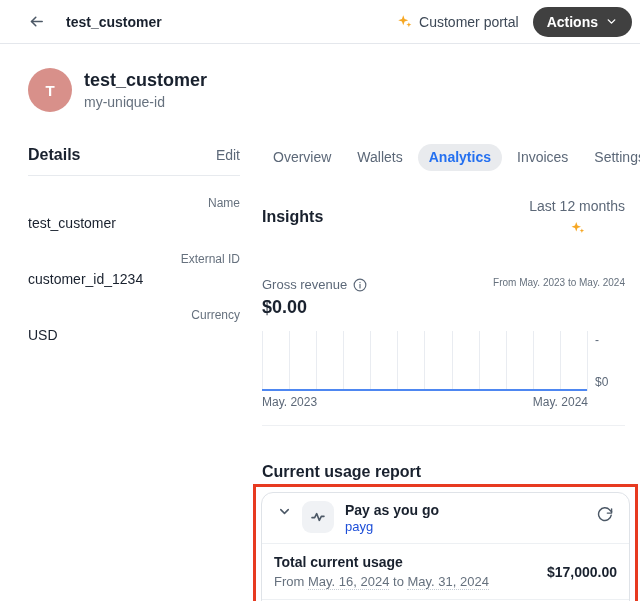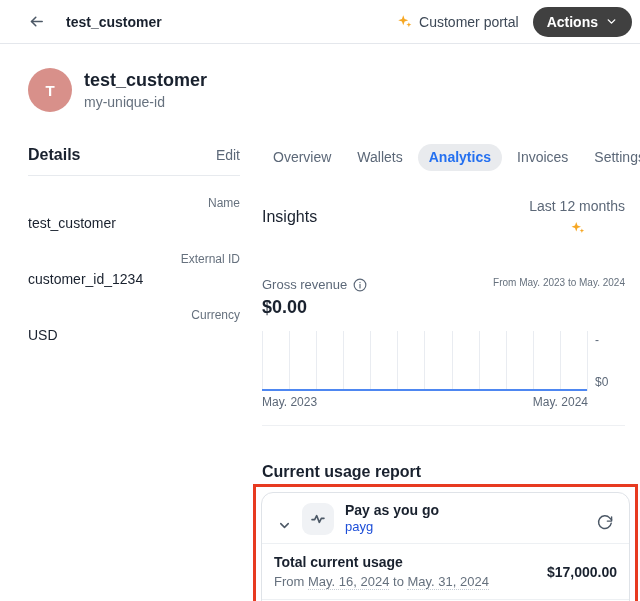--- a/index.html
+++ b/index.html
@@ -41,21 +41,21 @@
   .field-value { font-size:14px; color:#19212e; line-height:18px; margin-top:3px; }
 
   
   .tabs { display:flex; align-items:center; gap:4px; height:27px; }
   .tab { font-size:14px; color:#5c6878; background:transparent; border:none; cursor:pointer;
          padding:5px 11px; border-radius:14px; line-height:17px; }
   .tab.active { color:#2470f0; font-weight:600; background:#e9ebee; }
 
   
   .insights-row { display:flex; align-items:center; justify-content:space-between; margin-top:27px; }
-  .insights-title { font-size:16px; font-weight:400; }
+  .insights-title { font-size:16px; font-weight:700; }
   .period-pick { display:flex; align-items:center; gap:6px; font-size:14px; color:#5c6878; cursor:pointer;flex-direction:column; }
 
   .rev-row { display:flex; align-items:flex-start; justify-content:space-between; margin-top:42px; }
   .rev-label-wrap { display:flex; align-items:center; gap:6px; font-size:13px; color:#5c6878; }
   .rev-range { font-size:10px; color:#66717e; }
   .rev-amount { font-size:18px; font-weight:700; margin-top:5px; }
 
   
   .chart-row { display:flex; margin-top:13px; }
   .plot { flex:1; height:60px; position:relative; display:flex; border-right:1px solid #e9ecf1; }
@@ -65,21 +65,21 @@
              padding:2px 0 2px 7px; font-size:12px; color:#5c6878; }
   .xlabels { display:flex; justify-content:space-between; margin-right:37px; margin-top:4px;
              font-size:12px; color:#5c6878; }
   .chart-divider { border:none; border-top:1px solid #eef0f3; margin-top:16px; }
 
   
   .usage-title { font-size:16px; font-weight:700; margin-top:37px; }
   .annotation-box { margin:3px -13px 0 -9px; height:154px; border:3px solid #e73a20;
                     padding:5px; overflow:hidden; }
   .usage-card { border:1px solid #dfe3e8; border-radius:12px; background:#fff; overflow:hidden; }
-  .card-head { display:flex; align-items:flex-end; padding:8px 12px; }
+  .card-head { display:flex; align-items:flex-start; padding:8px 12px; }
   .chev-btn { width:20px; height:20px; display:flex; align-items:center; justify-content:center;
               background:none; border:none; cursor:pointer; color:#4c5866; }
   .plan-icon-sq { width:32px; height:32px; border-radius:9px; background:#f0f2f5; margin-left:8px;
                   display:flex; align-items:center; justify-content:center; color:#4c5866; }
   .plan-text { margin-left:11px; }
   .plan-name { font-size:14px; font-weight:700; line-height:18px; }
   .plan-code { font-size:13px; color:#1d4ed8; line-height:16px; }
   .refresh-btn { margin-left:auto; width:26px; height:26px; display:flex; align-items:center;
                  justify-content:center; background:none; border:none; cursor:pointer; color:#4c5866; }
   .card-divider { border:none; border-top:1px solid #edf0f3; }

